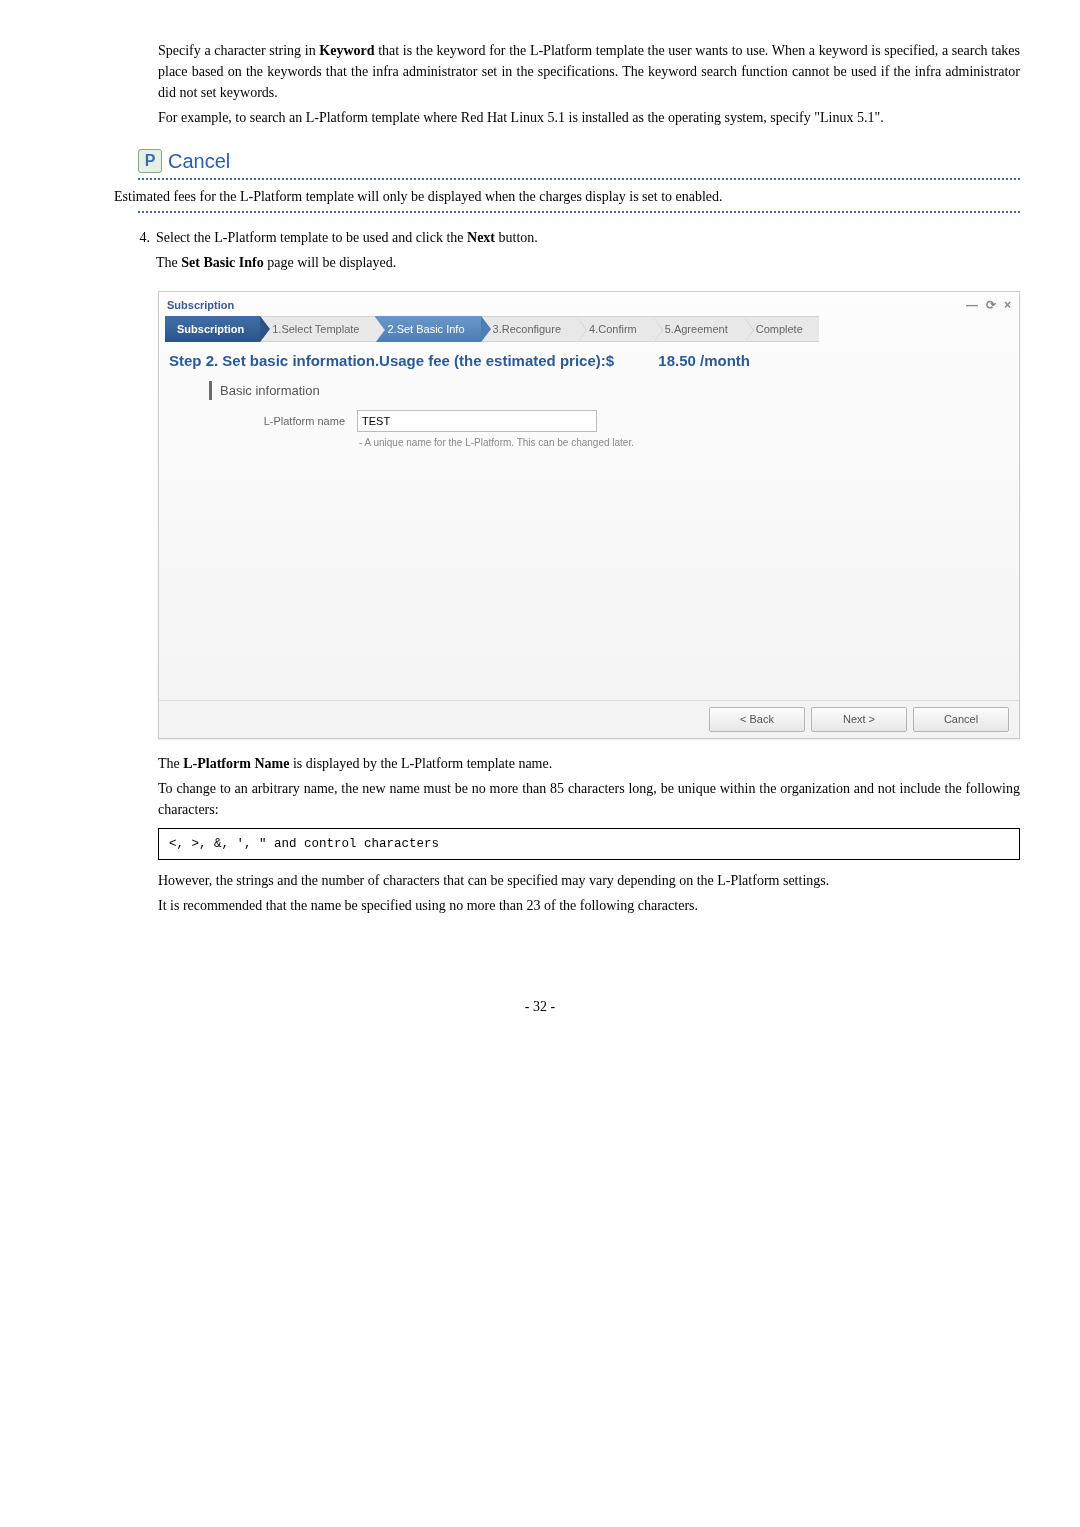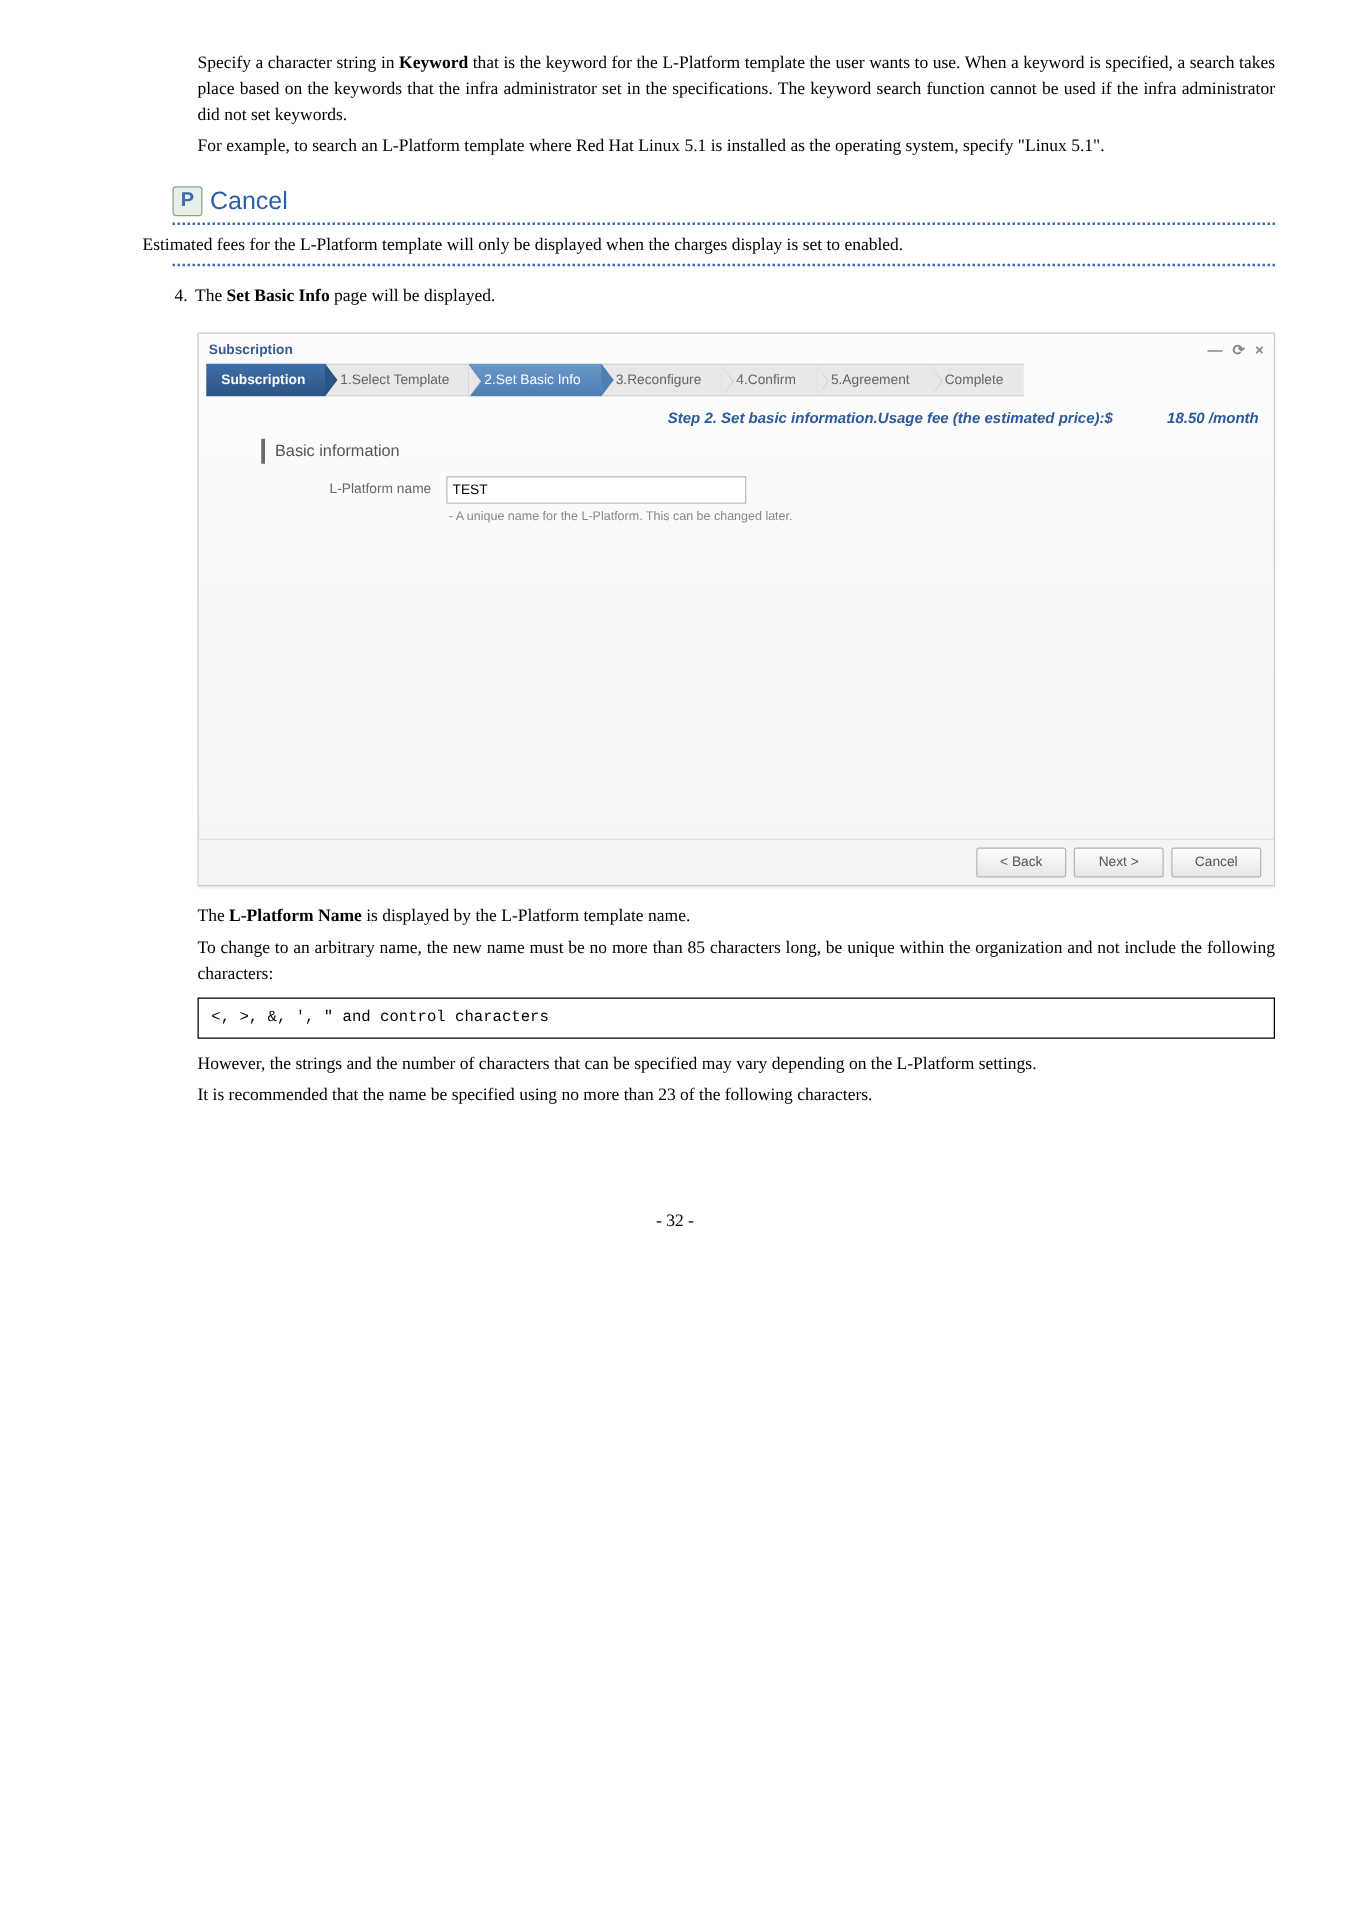--- a/index.html
+++ b/index.html
@@ -145,24 +145,23 @@
   .wtab.active {
     background: linear-gradient(#6a97c8,#4d7fb3);
     color: #fff;
     border: none;
   }
   .wtab.active::after { border-left-color:#4d7fb3; }
   .wtab.active::before { border-left-color:#4d7fb3; }
   .wtab.last::after, .wtab.last::before { display: none; }
   .ss-steprow {
     display: flex;
-    justify-content: flex-end;
+    justify-content: flex-start;
     padding: 8px 12px 8px 10px;
-    font-size: 12px;
-    font-style: italic;
+    font-size: 15px;
   }
   .step-label { color: #2b5a9a; font-weight: bold; }
   .usage-label { color: #2b5a9a; font-weight: bold; }
   .usage-price { color: #2b5a9a; font-weight: bold; margin-left: 40px; }
   .ss-section {
     margin: 0 28px 4px 50px;
     border-left: 3px solid #6b6b6b;
     padding-left: 8px;
     color: #555;
     font-size: 13px;
@@ -198,21 +197,21 @@
   .ss-footer {
     display: flex;
     justify-content: flex-end;
     gap: 6px;
     padding: 6px 10px;
     border-top: 1px solid #ddd;
     background: #f3f3f3;
   }
   .ss-btn {
     min-width: 70px;
-    padding: 3px 0;
+    padding: 3px 12px;
     border: 1px solid #b5b5b5;
     border-radius: 2px;
     background: linear-gradient(#fcfcfc,#e7e7e7);
     color: #555;
     font-size: 11px;
     text-align: center;
     cursor: pointer;
   }
   .code-block {
     margin: 8px 0 10px 98px;
@@ -249,20 +248,23 @@
   </div>
   <hr class="dotted-line">
   <div class="indent-block-2">
     <p class="para">Estimated fees for the L-Platform template will only be displayed when the charges display is set to enabled.</p>
   </div>
   <hr class="dotted-line">
 
   <div class="list-number">
     <div class="num">4.</div>
     <div class="txt">
+      <p class="para">
+        <span>Select the L-Platform template to be used and click the </span><b>Next</b><span> button.</span>
+      </p>
       <p class="para">
         <span>The </span><b>Set Basic Info</b><span> page will be displayed.</span>
       </p>
     </div>
   </div>
 
   <div class="screenshot">
     <div class="ss-title">
       <span>Subscription</span>
       <span class="win-btns">

